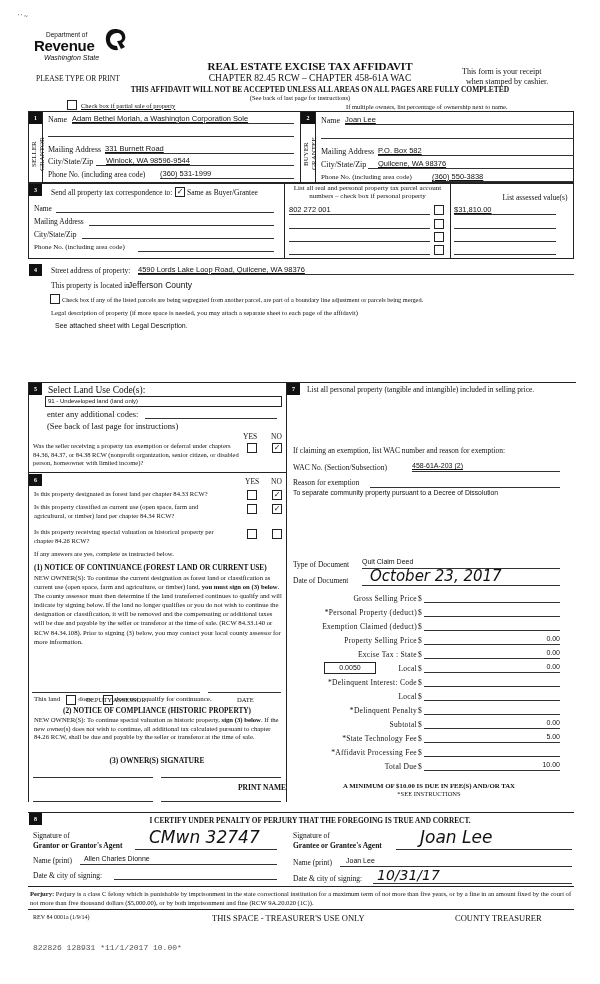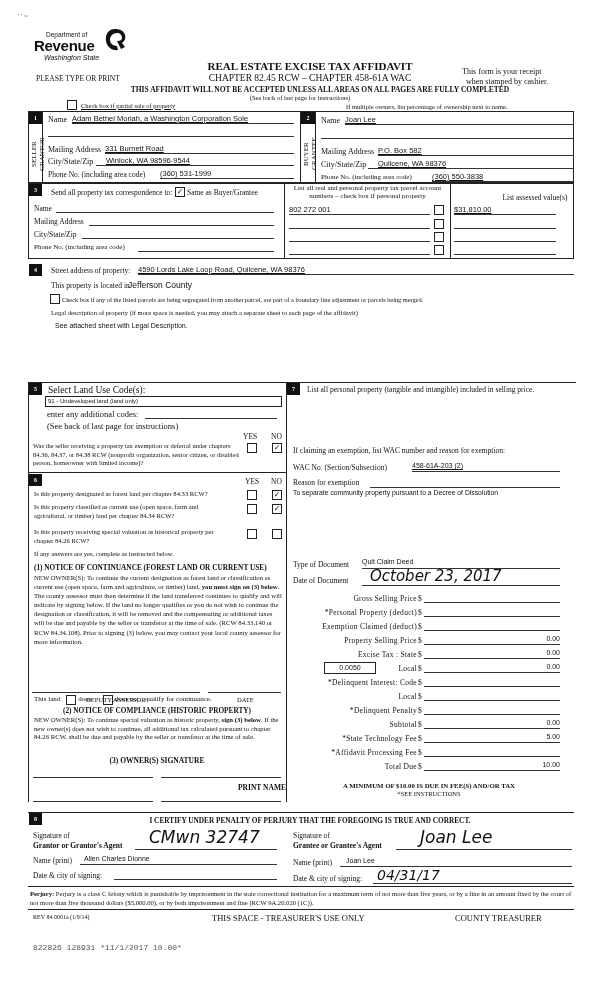--- a/index.html
+++ b/index.html
@@ -280,21 +280,21 @@
 <div class="abs val ul" style="left:80px;top:855px;width:197px;height:10px;font-size:7px;padding-left:4px;">Allen Charles Dionne</div>
 <div class="abs" style="left:33px;top:871px;font-size:7.5px;">Date &amp; city of signing:</div>
 <div class="abs val ul" style="left:114px;top:870px;width:163px;height:10px;"></div>
 
 <div class="abs" style="left:293px;top:831px;font-size:7.5px;">Signature of</div>
 <div class="abs" style="left:293px;top:841px;font-size:7.5px;font-weight:bold;">Grantee or Grantee's Agent</div>
 <div class="abs ul hand" style="left:396px;top:826px;width:176px;height:24px;font-size:17px;line-height:22px;padding-left:24px;">Joan Lee</div>
 <div class="abs" style="left:293px;top:858px;font-size:7.5px;">Name (print)</div>
 <div class="abs val ul" style="left:340px;top:857px;width:232px;height:10px;font-size:7px;padding-left:6px;">Joan Lee</div>
 <div class="abs" style="left:293px;top:874px;font-size:7.5px;">Date &amp; city of signing:</div>
-<div class="abs ul hand" style="left:373px;top:866px;width:199px;height:18px;font-size:14px;line-height:18px;padding-left:4px;">04/31/17</div>
+<div class="abs ul hand" style="left:373px;top:866px;width:199px;height:18px;font-size:14px;line-height:18px;padding-left:4px;">10/31/17</div>
 
 <div class="abs" style="left:28px;top:886px;width:546px;border-top:1px solid #222;"></div>
 <div class="abs" style="left:30px;top:889px;width:546px;font-size:6.6px;line-height:9px;"><b>Perjury:</b> <span>Perjury is a class C felony which is punishable by imprisonment in the state correctional institution for a maximum term of not more than five years, or by a fine in an amount fixed by the court of not more than five thousand dollars ($5,000.00), or by both imprisonment and fine (RCW 9A.20.020 (1C)).</span></div>
 <div class="abs" style="left:28px;top:909px;width:546px;border-top:1px solid #222;"></div>
 <div class="abs" style="left:33px;top:914px;font-size:6px;">REV 84 0001a (1/9/14)</div>
 <div class="abs" style="left:212px;top:913px;font-size:8.5px;">THIS SPACE - TREASURER'S USE ONLY</div>
 <div class="abs" style="left:455px;top:913px;font-size:8.5px;">COUNTY TREASURER</div>
 <div class="abs mono" style="left:33px;top:943px;font-size:8px;color:#555;">822826 128931 *11/1/2017 10.00*</div>
 
 </body></html>

